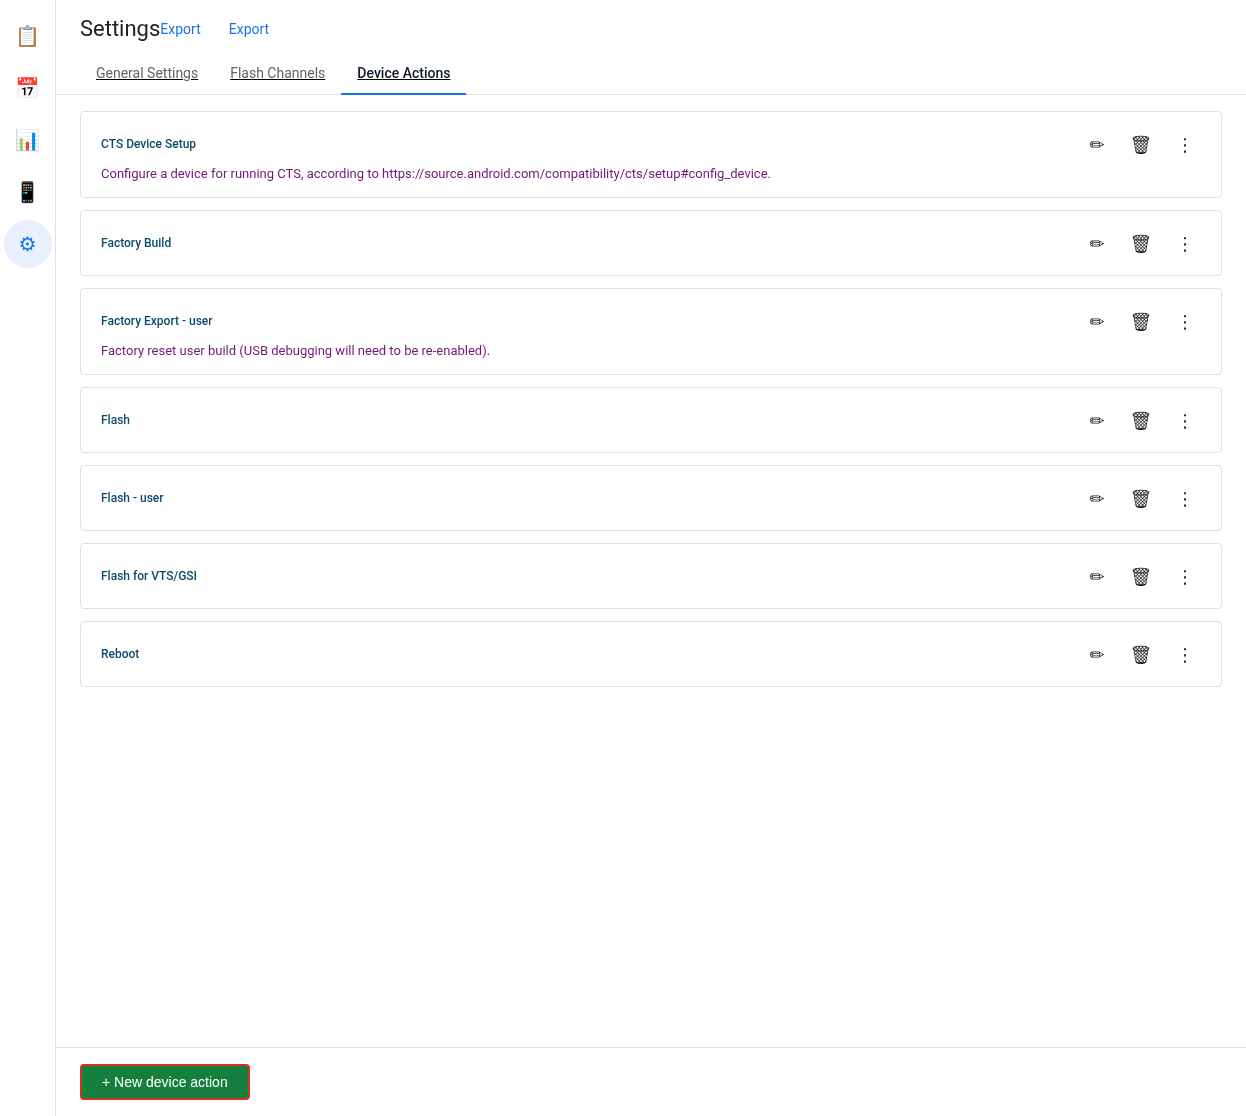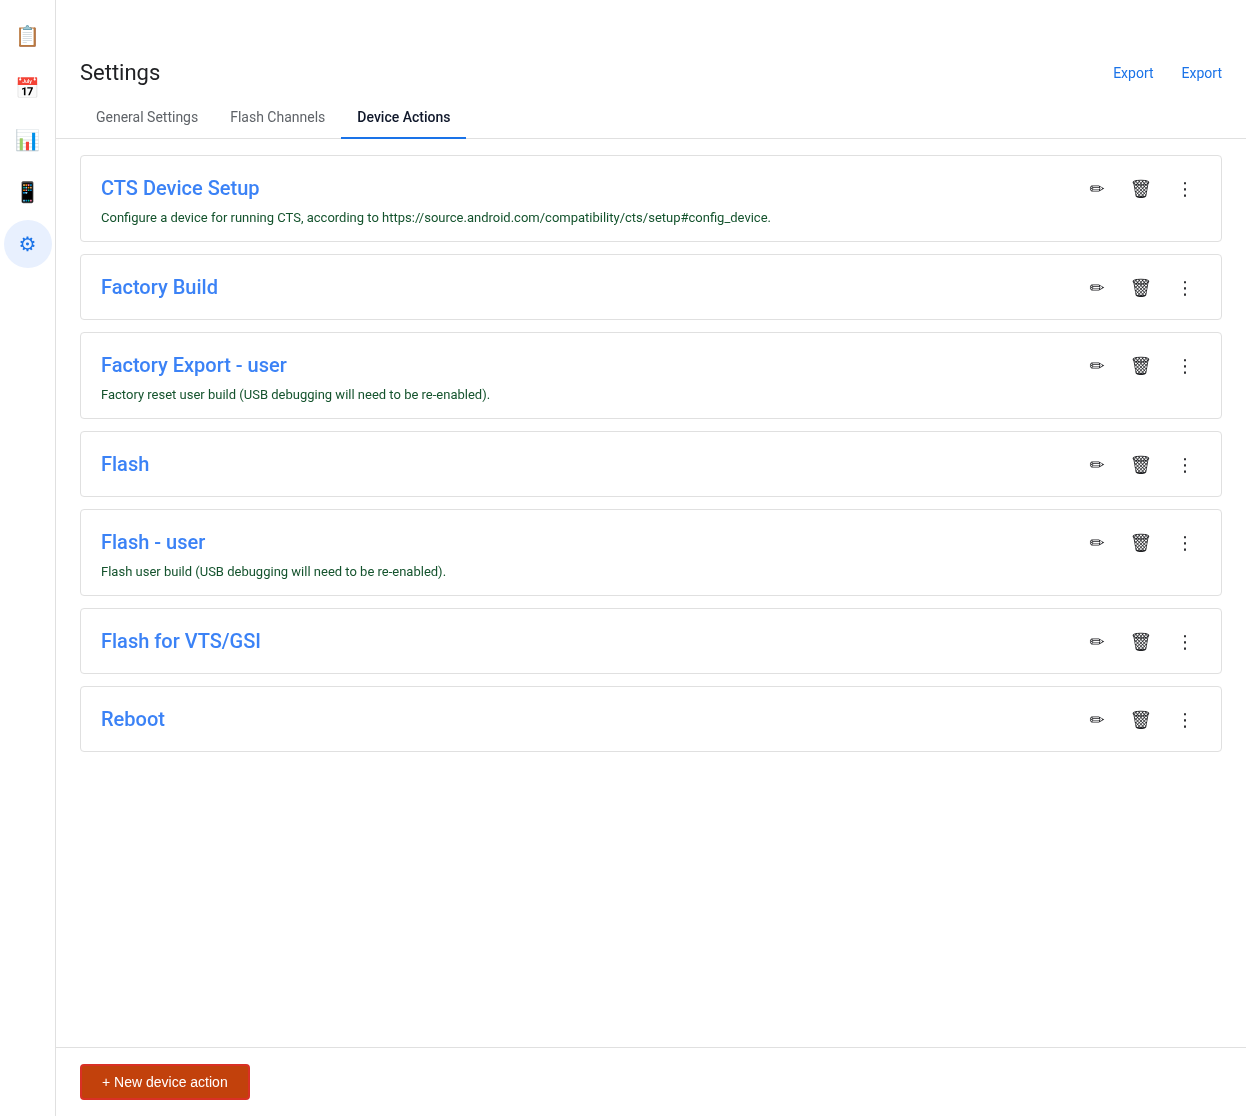--- a/index.html
+++ b/index.html
@@ -35,23 +35,21 @@
       flex: 1;
       display: flex;
       flex-direction: column;
       overflow: hidden;
     }
 
     
     .header {
       display: flex;
       align-items: center;
-      justify-content: space-between;
       padding: 16px 24px 0 24px;
-      margin-top: 44px;
     }
     .header-title {
       font-size: 22px;
       color: #202124;
       font-weight: 400;
     }
     .header-actions {
       display: flex;
       gap: 28px;
     }
@@ -61,20 +59,21 @@
       cursor: pointer;
       text-decoration: none;
     }
 
     
     .tabs {
       display: flex;
       padding: 0 24px;
       margin-top: 12px;
       border-bottom: 1px solid #e0e0e0;
+      text-decoration: underline;
     }
     .tab {
       padding: 12px 16px;
       font-size: 14px;
       color: #5f6368;
       cursor: pointer;
       border-bottom: 2px solid transparent;
       margin-bottom: -1px;
       white-space: nowrap;
     }
@@ -101,27 +100,27 @@
       flex-direction: column;
       gap: 6px;
       position: relative;
     }
     .action-card-row {
       display: flex;
       align-items: center;
       justify-content: space-between;
     }
     .action-name {
-      font-size: 20px;
-      color: #3b82f6;
+      font-size: 12px;
+      color: #0c4a6e;
       font-weight: 500;
     }
     .action-desc {
       font-size: 13px;
-      color: #14532d;
+      color: #701a75;
     }
     .action-icons {
       display: flex;
       gap: 12px;
       align-items: center;
       flex-shrink: 0;
     }
     .icon-btn {
       width: 32px;
       height: 32px;
@@ -135,21 +134,21 @@
     }
 
     
     .bottom-bar {
       padding: 16px 24px;
       border-top: 1px solid #e0e0e0;
       display: flex;
       align-items: center;
     }
     .new-action-btn {
-      background: #c2410c;
+      background: #15803d;
       color: #fff;
       border: 2px solid #d93025;
       border-radius: 4px;
       padding: 8px 20px;
       font-size: 14px;
       cursor: pointer;
       font-weight: 500;
       outline: none;
     }
   </style>
@@ -270,21 +269,20 @@
               <span>✏</span>
             </div>
           <div class="icon-btn">
               <span>🗑</span>
             </div>
           <div class="icon-btn">
               <span>⋮</span>
             </div>
         </div>
       </div>
-      <span class="action-desc">Flash user build (USB debugging will need to be re-enabled).</span>
     </div>
 
     <div class="action-card">
       <div class="action-card-row">
         <span class="action-name">Flash for VTS/GSI</span>
         <div class="action-icons">
           <div class="icon-btn">
               <span>✏</span>
             </div>
           <div class="icon-btn">

